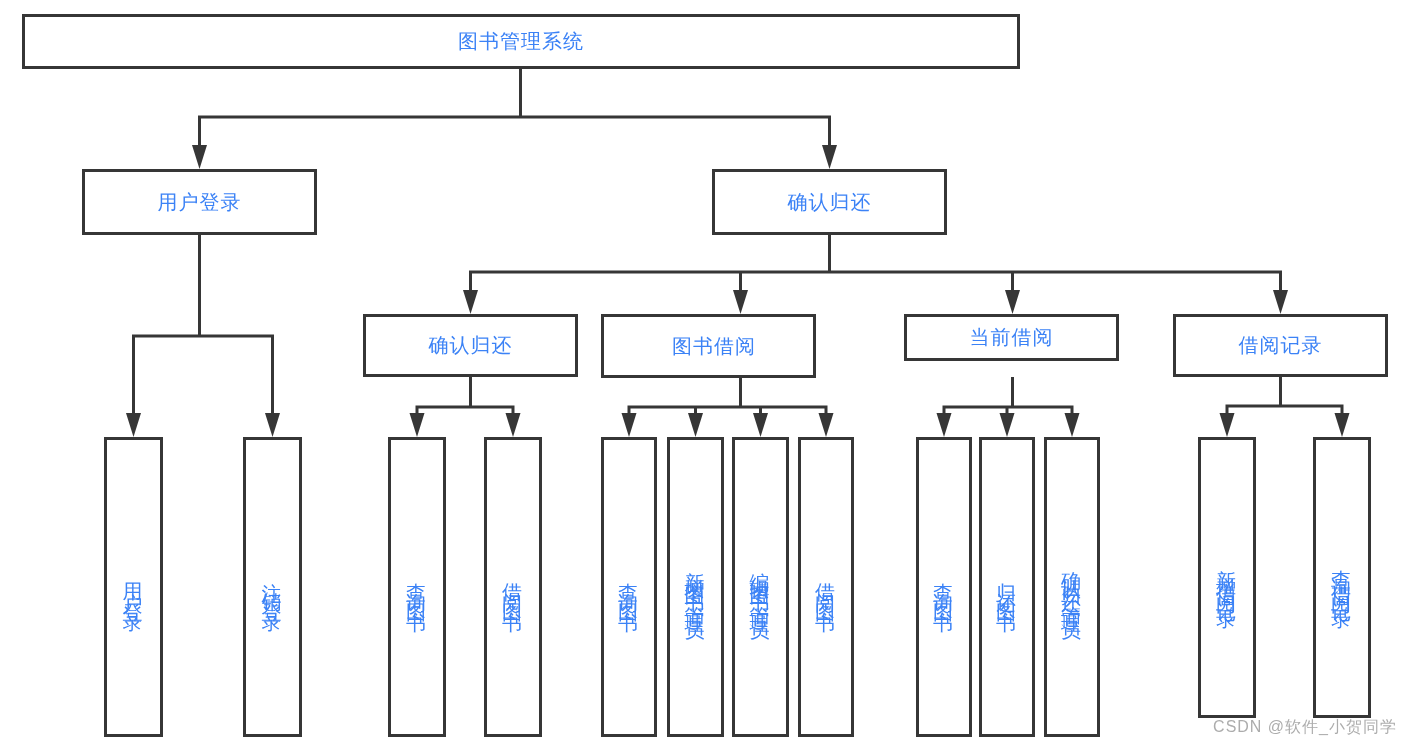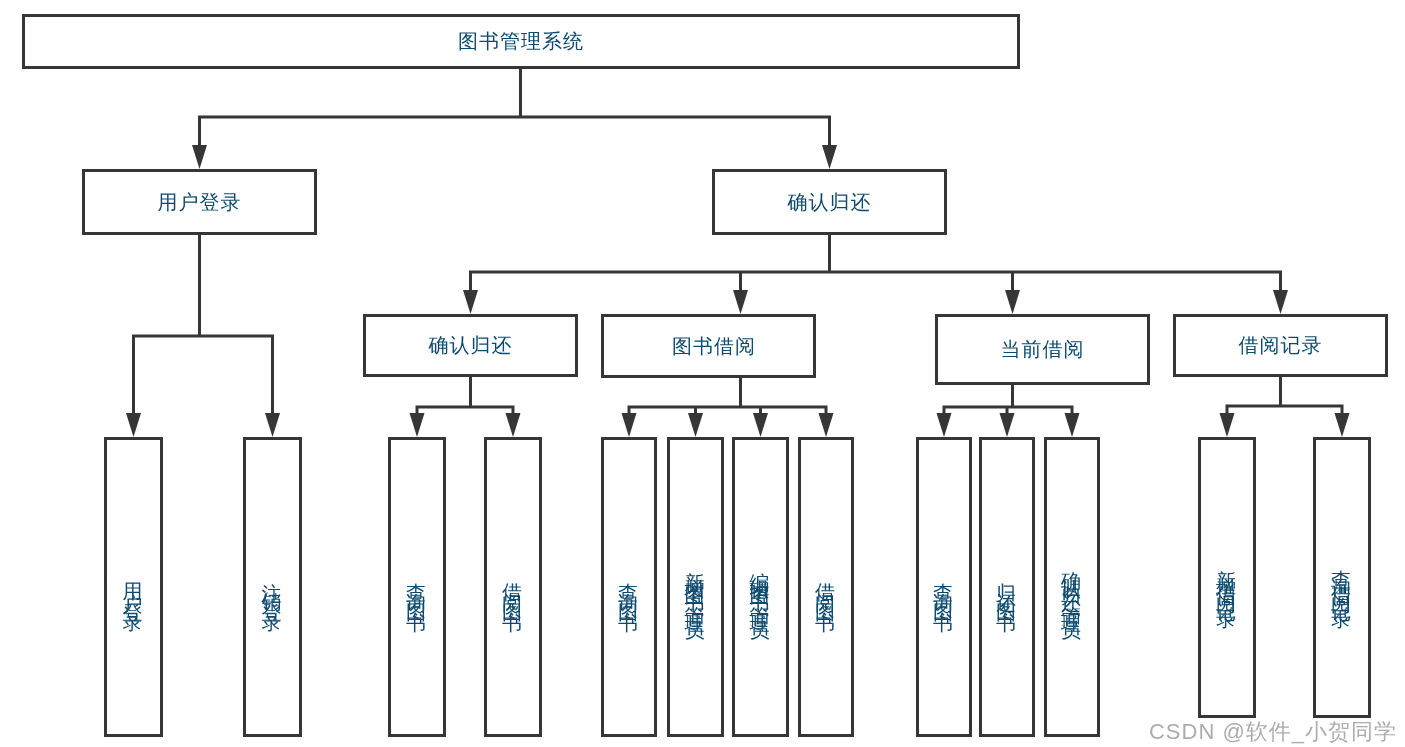--- a/index.html
+++ b/index.html
@@ -15,21 +15,21 @@
     position: absolute;
     left: 0; top: 0;
     width: 1405px; height: 747px;
     z-index: 1;
   }
   .node {
     position: absolute;
     box-sizing: border-box;
     background: #ffffff;
     border: 3px solid #363636;
-    color: #0c4a6e;
+    color: #3b82f6;
     display: flex;
     align-items: center;
     justify-content: center;
     font-size: 20px;
     letter-spacing: 1px;
     z-index: 2;
     white-space: nowrap;
   }
   .leaf {
     writing-mode: vertical-rl;
@@ -40,42 +40,42 @@
     height: 300px;
   }
   .leaf.ls-long { letter-spacing: 7px; }
   .leaf.ls-mid  { letter-spacing: 8px; }
   
   #b-root  { left: 22px;   top: 14px;  width: 998px; height: 55px; }
   #b-login { left: 82px;   top: 169px; width: 235px; height: 66px; }
   #b-mgmt  { left: 712px;  top: 169px; width: 235px; height: 66px; }
   #b-nbr   { left: 363px;  top: 314px; width: 215px; height: 63px; }
   #b-bb    { left: 601px;  top: 314px; width: 215px; height: 64px; padding-left: 11px; }
-  #b-cb    { left: 935px;  top: 314px; width: 215px; height: 71px; }
+  #b-cb    { left: 904px;  top: 314px; width: 215px; height: 47px; }
   #b-br    { left: 1173px; top: 314px; width: 215px; height: 63px; }
   
   #l-ul   { left: 104px;  width: 59px; }
   #l-lo   { left: 243px;  width: 59px; }
   #l-q1   { left: 388px;  }
   #l-bw1  { left: 484px;  }
   #l-q2   { left: 601px;  width: 56px; }
   #l-add  { left: 667px;  width: 57px; }
   #l-edit { left: 732px;  width: 57px; }
   #l-bw2  { left: 798px;  width: 56px; }
   #l-q3   { left: 916px;  width: 56px; }
   #l-ret  { left: 979px;  width: 56px; }
   #l-cfm  { left: 1044px; width: 56px; }
   #l-ar   { left: 1198px; height: 281px; }
   #l-qr   { left: 1313px; height: 281px; }
   #watermark {
     position: absolute;
     right: 8px;
     top: 717px;
     z-index: 5;
-    font-size: 22px;
+    font-size: 16px;
     color: rgba(158, 158, 158, 0.85);
     letter-spacing: 1px;
     white-space: nowrap;
   }
 </style>
 </head>
 <body>
 
 <div id="canvas">
 

